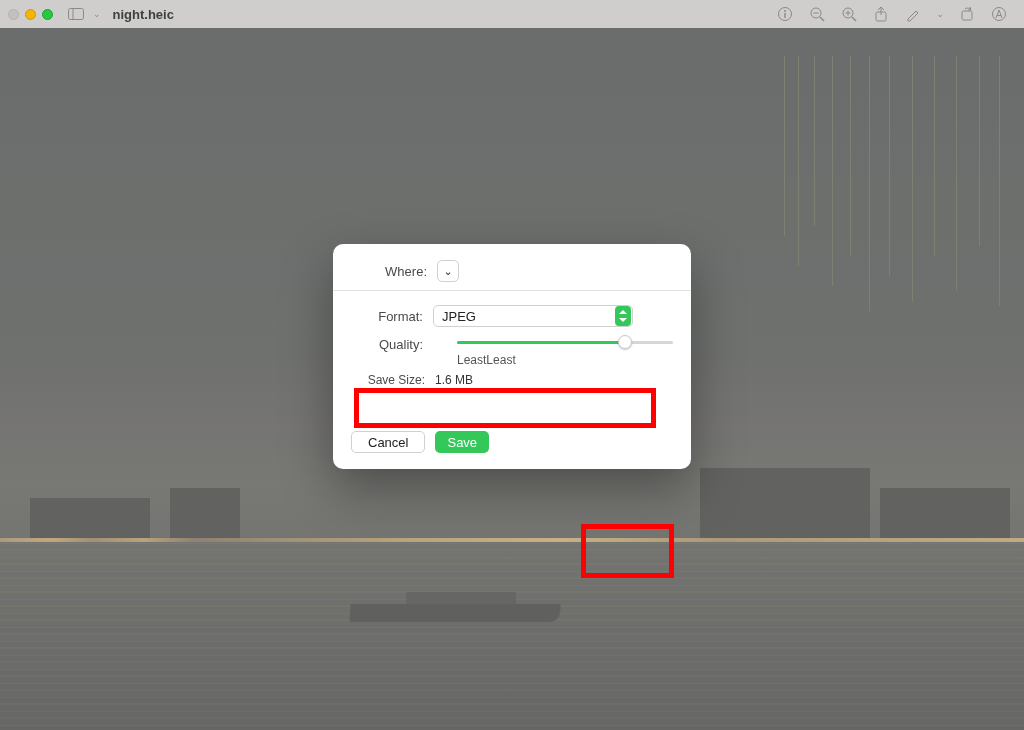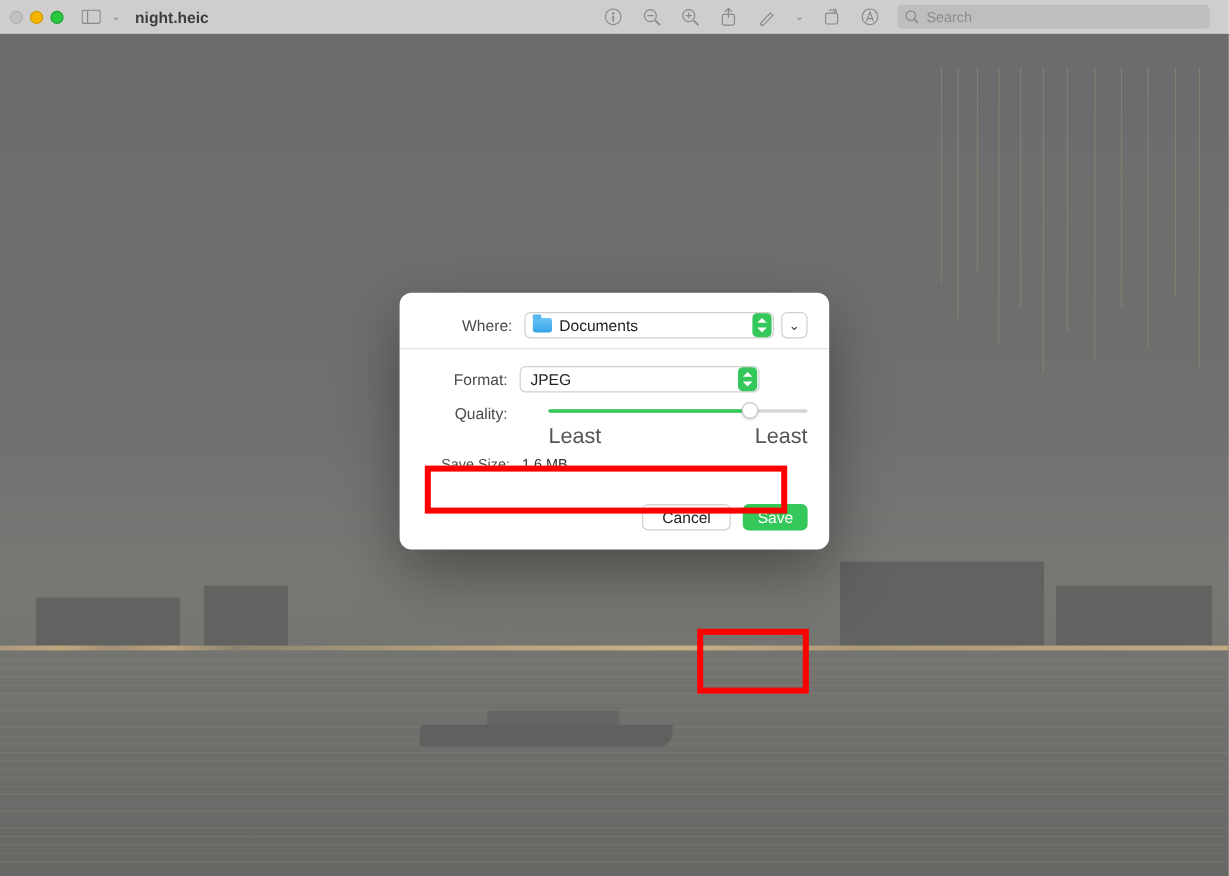--- a/index.html
+++ b/index.html
@@ -144,24 +144,24 @@
     .slider-rail {
       position:absolute; top:6px; left:0; right:0; height:3px; background:#d6d6d6; border-radius:2px;
     }
     .slider-fill {
       position:absolute; top:6px; left:0; height:3px; background:#34c759; border-radius:2px;
     }
     .slider-knob {
       position:absolute; top:0; width:14px; height:14px; background:#fff; border:1px solid #c9c9c9; border-radius:50%;
       box-shadow: 0 1px 2px rgba(0,0,0,0.2);
     }
-    .slider-labels { display:flex; justify-content:space-between; font-size:18px; color:#555; margin-top:4px; }
+    .slider-labels { display:flex; font-size:12px; color:#555; margin-top:4px; }
     .filesize-row .row-label { width:72px; }
     .button-row {
-      display:flex; justify-content:flex-end; gap:10px; margin-top:26px;
+      display:flex; gap:10px; margin-top:44px;
     }
     .btn {
       height:22px; padding: 0 16px; border-radius:5px; font-size:13px;
       display:flex; align-items:center; justify-content:center;
     }
     .btn-cancel { background:#fff; border:1px solid #d1d0cf; color:#222; }
     .btn-save   { background:#34c759; color:#fff; border:none; padding: 0 12px; }
 
     
     .callout {
@@ -228,27 +228,20 @@
           <path d="M6 3 A4 4 0 0 1 12 4" stroke="#8a8988" fill="none"></path>
           <polyline points="11,1 12,4 9,4" stroke="#8a8988" fill="none"></polyline>
         </svg>
       </div>
     <div class="tool-icon">
         <svg width="16" height="16">
           <circle cx="8" cy="8" r="6.5" stroke="#8a8988" fill="none"></circle>
           <path d="M5 12 L8 4 L11 12 M6 9.5 L10 9.5" stroke="#8a8988" fill="none" stroke-width="1"></path>
         </svg>
       </div>
-    <div class="searchbox">
-      <svg width="12" height="12">
-          <circle cx="5" cy="5" r="4" stroke="#8c8b89" fill="none"></circle>
-          <line x1="8" y1="8" x2="11" y2="11" stroke="#8c8b89" stroke-width="1.5"></line>
-        </svg>
-      <span>Search</span>
-    </div>
   </div>
 </div>
 
 <div class="photo-area">
 
   <div class="building" style="top:470px; left:30px; width:120px; height:40px;"></div>
   <div class="building" style="top:460px; left:170px; width:70px; height:50px;"></div>
   <div class="building" style="top:440px; left:700px; width:170px; height:70px;"></div>
   <div class="building" style="top:460px; left:880px; width:130px; height:50px;"></div>
   <div class="horizon-glow"></div>
@@ -274,27 +267,20 @@
   <div class="dim-overlay"></div>
 </div>
 
 <div class="sheet">
 
 
 
   <div class="row" style="margin-bottom:8px;">
     <div class="row-label">Where:</div>
     <div class="row-ctrl where-row">
-      <div class="where-select">
-        <div class="left">
-          <div class="folder-ic"></div>
-          <span>Documents</span>
-        </div>
-        <div class="stepper"></div>
-      </div>
       <div class="expand-btn">
         <span>⌄</span>
       </div>
     </div>
   </div>
 
   <div class="hr"></div>
 
   <div class="row" style="margin-bottom:8px; margin-left:-4px;">
     <div class="row-label">Format:</div>

